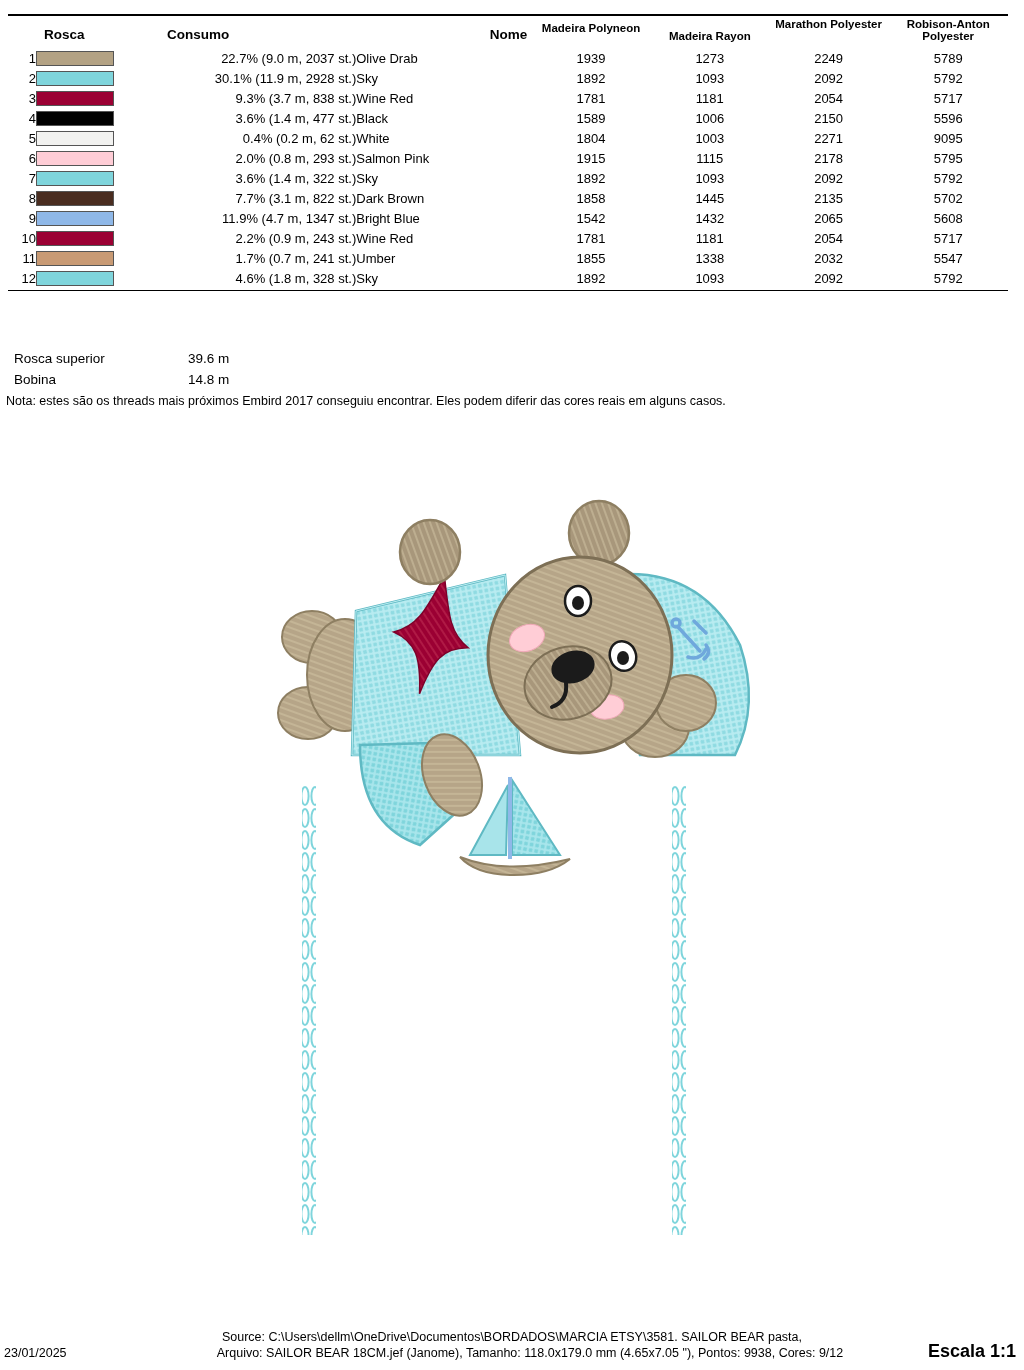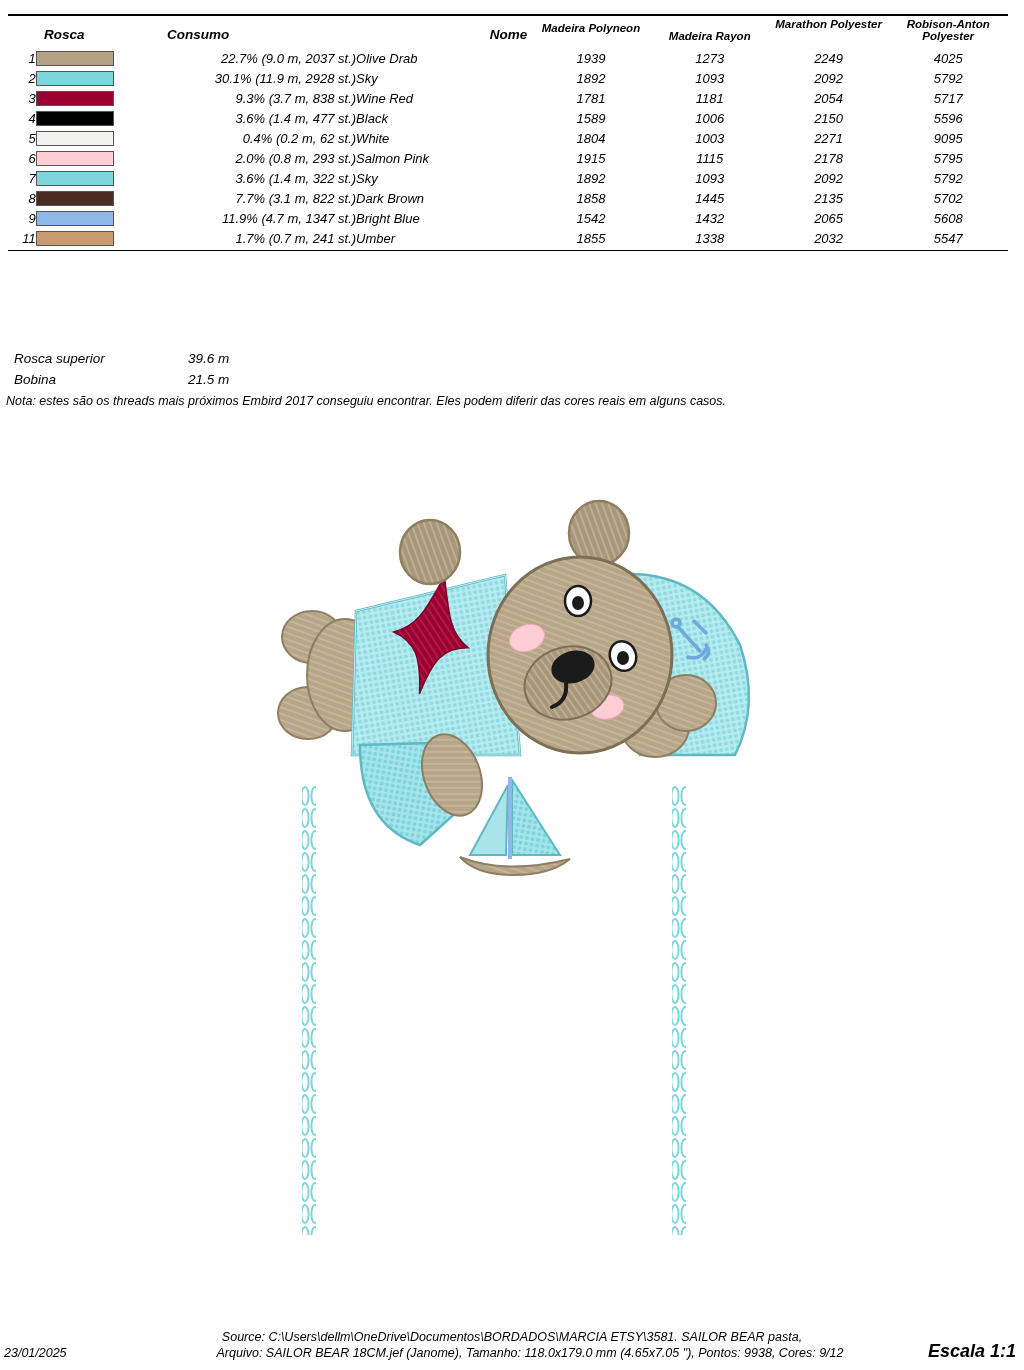--- a/index.html
+++ b/index.html
@@ -14,21 +14,20 @@
     font-family: "Liberation Sans", sans-serif;
     color: #000000;
     overflow: hidden;
   }
 
   .sheet {
     position: absolute;
     left: 0; top: 0;
     width: 1024px;
     height: 1370px;
-    font-style: italic;
   }
 
   
   .table-wrap {
     position: absolute;
     left: 8px;
     top: 14px;
     width: 1000px;
   }
   table.threads {
@@ -180,21 +179,21 @@
           <tr>
             <td class="idx">1</td>
             <td class="swatch-cell">
               <span class="swatch" style="background: rgb(179, 162, 132);"></span>
             </td>
             <td class="consumo">22.7% (9.0 m, 2037 st.)</td>
             <td class="nome">Olive Drab</td>
             <td class="num">1939</td>
             <td class="num">1273</td>
             <td class="num">2249</td>
-            <td class="num">4025</td>
+            <td class="num">5789</td>
           </tr>
           <tr>
             <td class="idx">2</td>
             <td class="swatch-cell">
               <span class="swatch" style="background: rgb(127, 213, 220);"></span>
             </td>
             <td class="consumo">30.1% (11.9 m, 2928 st.)</td>
             <td class="nome">Sky</td>
             <td class="num">1892</td>
             <td class="num">1093</td>
@@ -279,44 +278,68 @@
               <span class="swatch" style="background: rgb(143, 184, 232);"></span>
             </td>
             <td class="consumo">11.9% (4.7 m, 1347 st.)</td>
             <td class="nome">Bright Blue</td>
             <td class="num">1542</td>
             <td class="num">1432</td>
             <td class="num">2065</td>
             <td class="num">5608</td>
           </tr>
           <tr>
+            <td class="idx">10</td>
+            <td class="swatch-cell">
+              <span class="swatch" style="background: rgb(155, 0, 51);"></span>
+            </td>
+            <td class="consumo">2.2% (0.9 m, 243 st.)</td>
+            <td class="nome">Wine Red</td>
+            <td class="num">1781</td>
+            <td class="num">1181</td>
+            <td class="num">2054</td>
+            <td class="num">5717</td>
+          </tr>
+          <tr>
             <td class="idx">11</td>
             <td class="swatch-cell">
               <span class="swatch" style="background: rgb(200, 154, 116);"></span>
             </td>
             <td class="consumo">1.7% (0.7 m, 241 st.)</td>
             <td class="nome">Umber</td>
             <td class="num">1855</td>
             <td class="num">1338</td>
             <td class="num">2032</td>
             <td class="num">5547</td>
+          </tr>
+          <tr>
+            <td class="idx">12</td>
+            <td class="swatch-cell">
+              <span class="swatch" style="background: rgb(127, 213, 220);"></span>
+            </td>
+            <td class="consumo">4.6% (1.8 m, 328 st.)</td>
+            <td class="nome">Sky</td>
+            <td class="num">1892</td>
+            <td class="num">1093</td>
+            <td class="num">2092</td>
+            <td class="num">5792</td>
           </tr>
         </tbody>
     </table>
     <div style="border-top:1.5px solid #000;margin-top:2px;width:1000px;"></div>
   </div>
 
   <div class="totals">
     <div class="row">
       <span class="lbl">Rosca superior</span>
       <span class="val">39.6 m</span>
     </div>
     <div class="row">
       <span class="lbl">Bobina</span>
-      <span class="val">21.5 m</span>
+      <span class="val">14.8 m</span>
     </div>
   </div>
 
   <div class="note">Nota: estes são os threads mais próximos Embird 2017 conseguiu encontrar. Eles podem diferir das cores reais em alguns casos.</div>
 
   <div class="art">
     <svg viewBox="0 0 1024 810" width="1024" height="810">
       <defs>
         <pattern id="stitchSky" width="8" height="8" patternUnits="userSpaceOnUse" patternTransform="rotate(35)">
           <rect width="8" height="8" fill="#8fdbe2"></rect>

